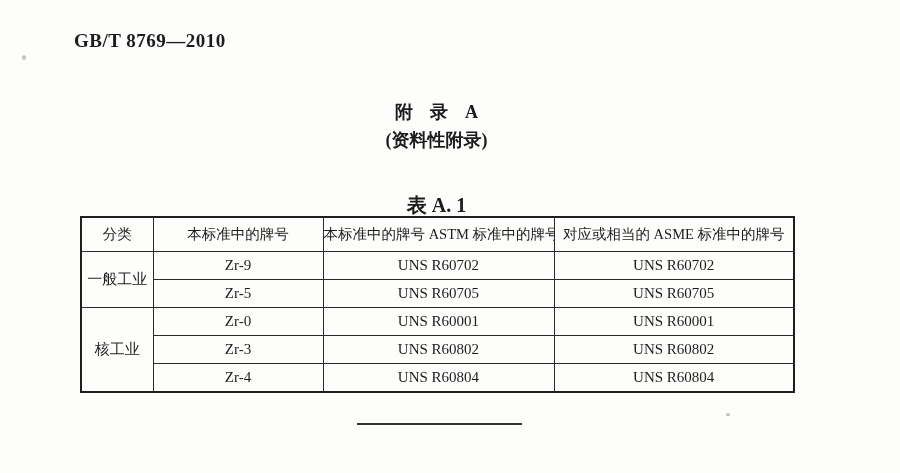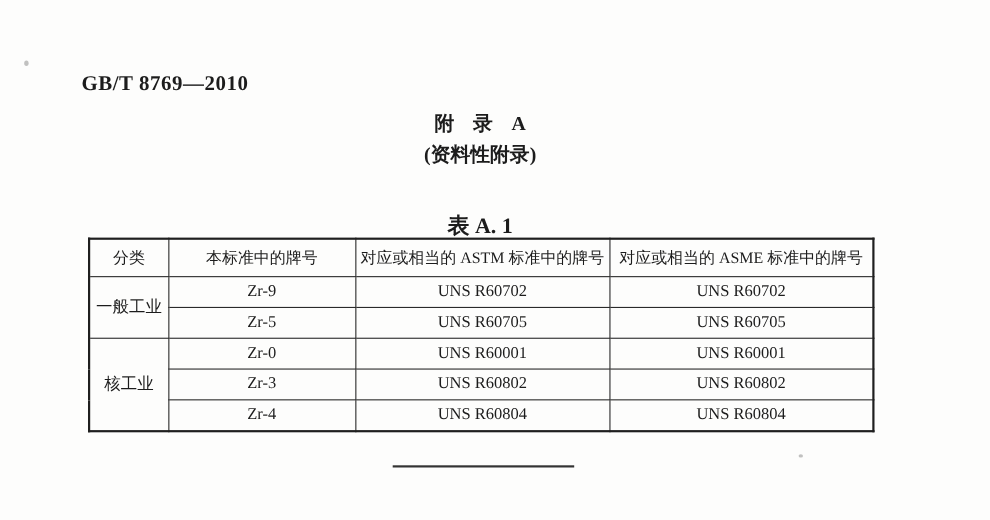--- a/index.html
+++ b/index.html
@@ -19,21 +19,20 @@
     width: 900px;
     height: 473px;
   }
   .doc-number {
     position: absolute;
     left: 74px;
     top: 30px;
     font-size: 19px;
     font-weight: 700;
     letter-spacing: 0.5px;
-    margin-top: 36px;
   }
   .center-line {
     position: absolute;
     left: 80px;
     width: 713px;
     text-align: center;
     font-weight: 700;
     white-space: nowrap;
   }
   .appendix-label {
@@ -118,21 +117,21 @@
     <colgroup>
       <col style="width:72px">
       <col style="width:170px">
       <col style="width:231px">
       <col style="width:240px">
     </colgroup>
     <tbody>
       <tr class="header-row">
         <th>分类</th>
         <th>本标准中的牌号</th>
-        <th>对应或相当的 ASTM 标准中的牌号</th>
+        <th>本标准中的牌号 ASTM 标准中的牌号</th>
         <th>对应或相当的 ASME 标准中的牌号</th>
       </tr>
 
       <tr class="body-row">
         <td rowspan="2">一般工业</td>
         <td>Zr-9</td>
         <td>UNS R60702</td>
         <td>UNS R60702</td>
       </tr>
       <tr class="body-row">

